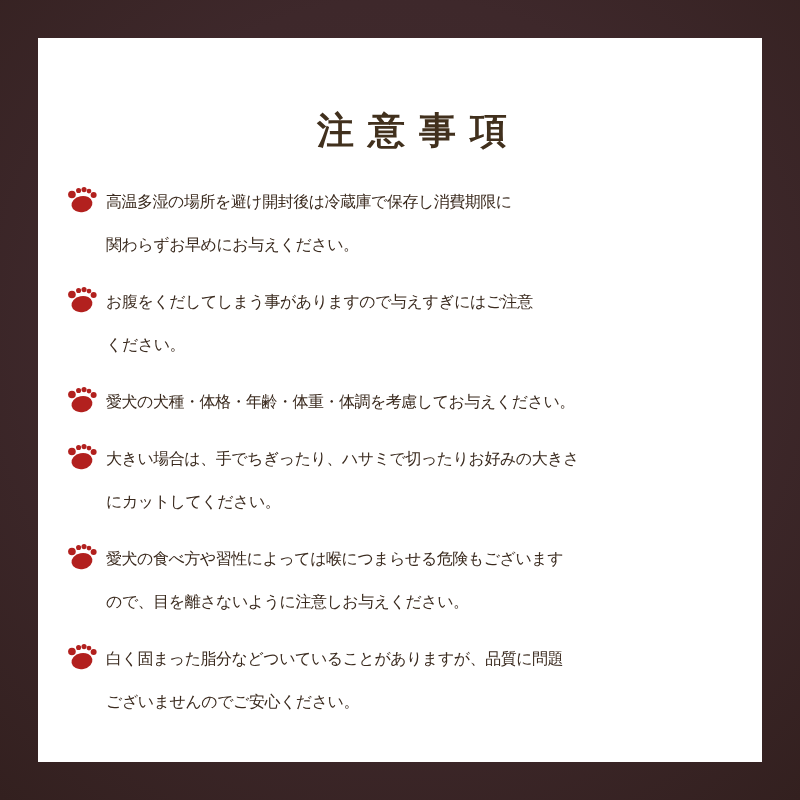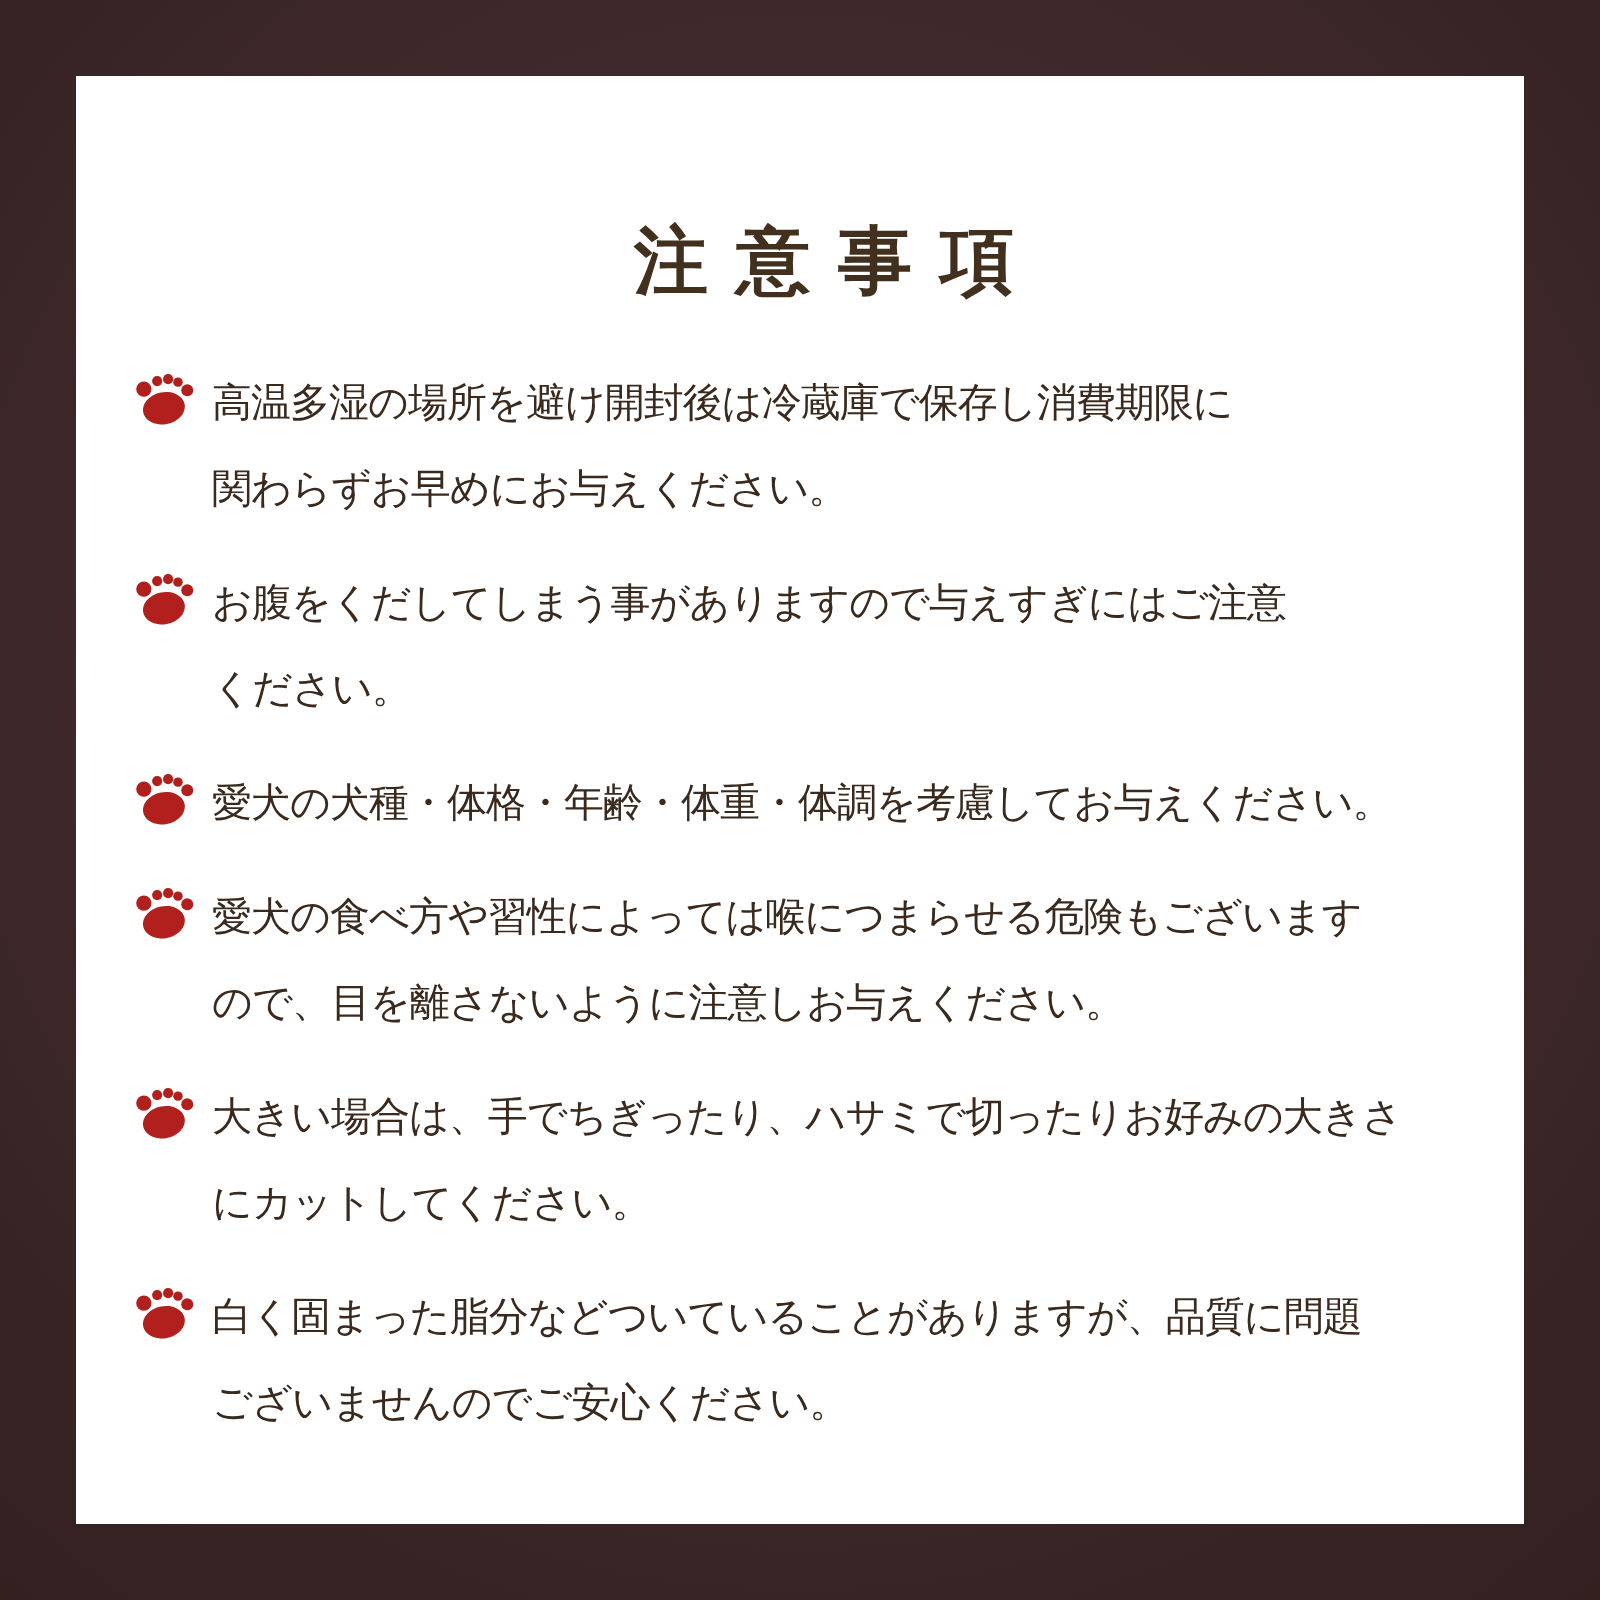--- a/index.html
+++ b/index.html
@@ -48,21 +48,21 @@
     flex: 0 0 40px;
     padding-top: 6px;
   }
   .paw-wrap svg {
     display: block;
     width: 31px;
     height: 28px;
   }
   .notice-text {
     flex: 1 1 auto;
-    font-size: 20px;
+    font-size: 16px;
     line-height: 43px;
     letter-spacing: -0.5px;
     color: #3a2a1e;
     white-space: pre-line;
   }
 </style>
 </head>
 <body>
 
 <div class="card">
@@ -126,39 +126,39 @@
           <g fill="#b2201e">
             <circle cx="6.5" cy="9" r="4.2"></circle>
             <circle cx="13.8" cy="4.6" r="2.8"></circle>
             <circle cx="19.8" cy="3.6" r="2.8"></circle>
             <circle cx="25.2" cy="5.2" r="2.6"></circle>
             <circle cx="30.3" cy="9.6" r="3.3"></circle>
             <ellipse cx="17.5" cy="19.5" rx="11.6" ry="8.8" transform="rotate(-11 17.5 19.5)"></ellipse>
           </g>
         </svg>
       </span>
-      <div class="notice-text">愛犬の食べ方や習性によっては喉につまらせる危険もございます
-ので、目を離さないように注意しお与えください。</div>
+      <div class="notice-text">大きい場合は、手でちぎったり、ハサミで切ったりお好みの大きさ
+にカットしてください。</div>
     </li>
 
     <li class="notice-item">
       <span class="paw-wrap">
         <svg viewBox="0 0 34 30" xmlns="http://www.w3.org/2000/svg">
           <g fill="#b2201e">
             <circle cx="6.5" cy="9" r="4.2"></circle>
             <circle cx="13.8" cy="4.6" r="2.8"></circle>
             <circle cx="19.8" cy="3.6" r="2.8"></circle>
             <circle cx="25.2" cy="5.2" r="2.6"></circle>
             <circle cx="30.3" cy="9.6" r="3.3"></circle>
             <ellipse cx="17.5" cy="19.5" rx="11.6" ry="8.8" transform="rotate(-11 17.5 19.5)"></ellipse>
           </g>
         </svg>
       </span>
-      <div class="notice-text">大きい場合は、手でちぎったり、ハサミで切ったりお好みの大きさ
-にカットしてください。</div>
+      <div class="notice-text">愛犬の食べ方や習性によっては喉につまらせる危険もございます
+ので、目を離さないように注意しお与えください。</div>
     </li>
 
     <li class="notice-item">
       <span class="paw-wrap">
         <svg viewBox="0 0 34 30" xmlns="http://www.w3.org/2000/svg">
           <g fill="#b2201e">
             <circle cx="6.5" cy="9" r="4.2"></circle>
             <circle cx="13.8" cy="4.6" r="2.8"></circle>
             <circle cx="19.8" cy="3.6" r="2.8"></circle>
             <circle cx="25.2" cy="5.2" r="2.6"></circle>

